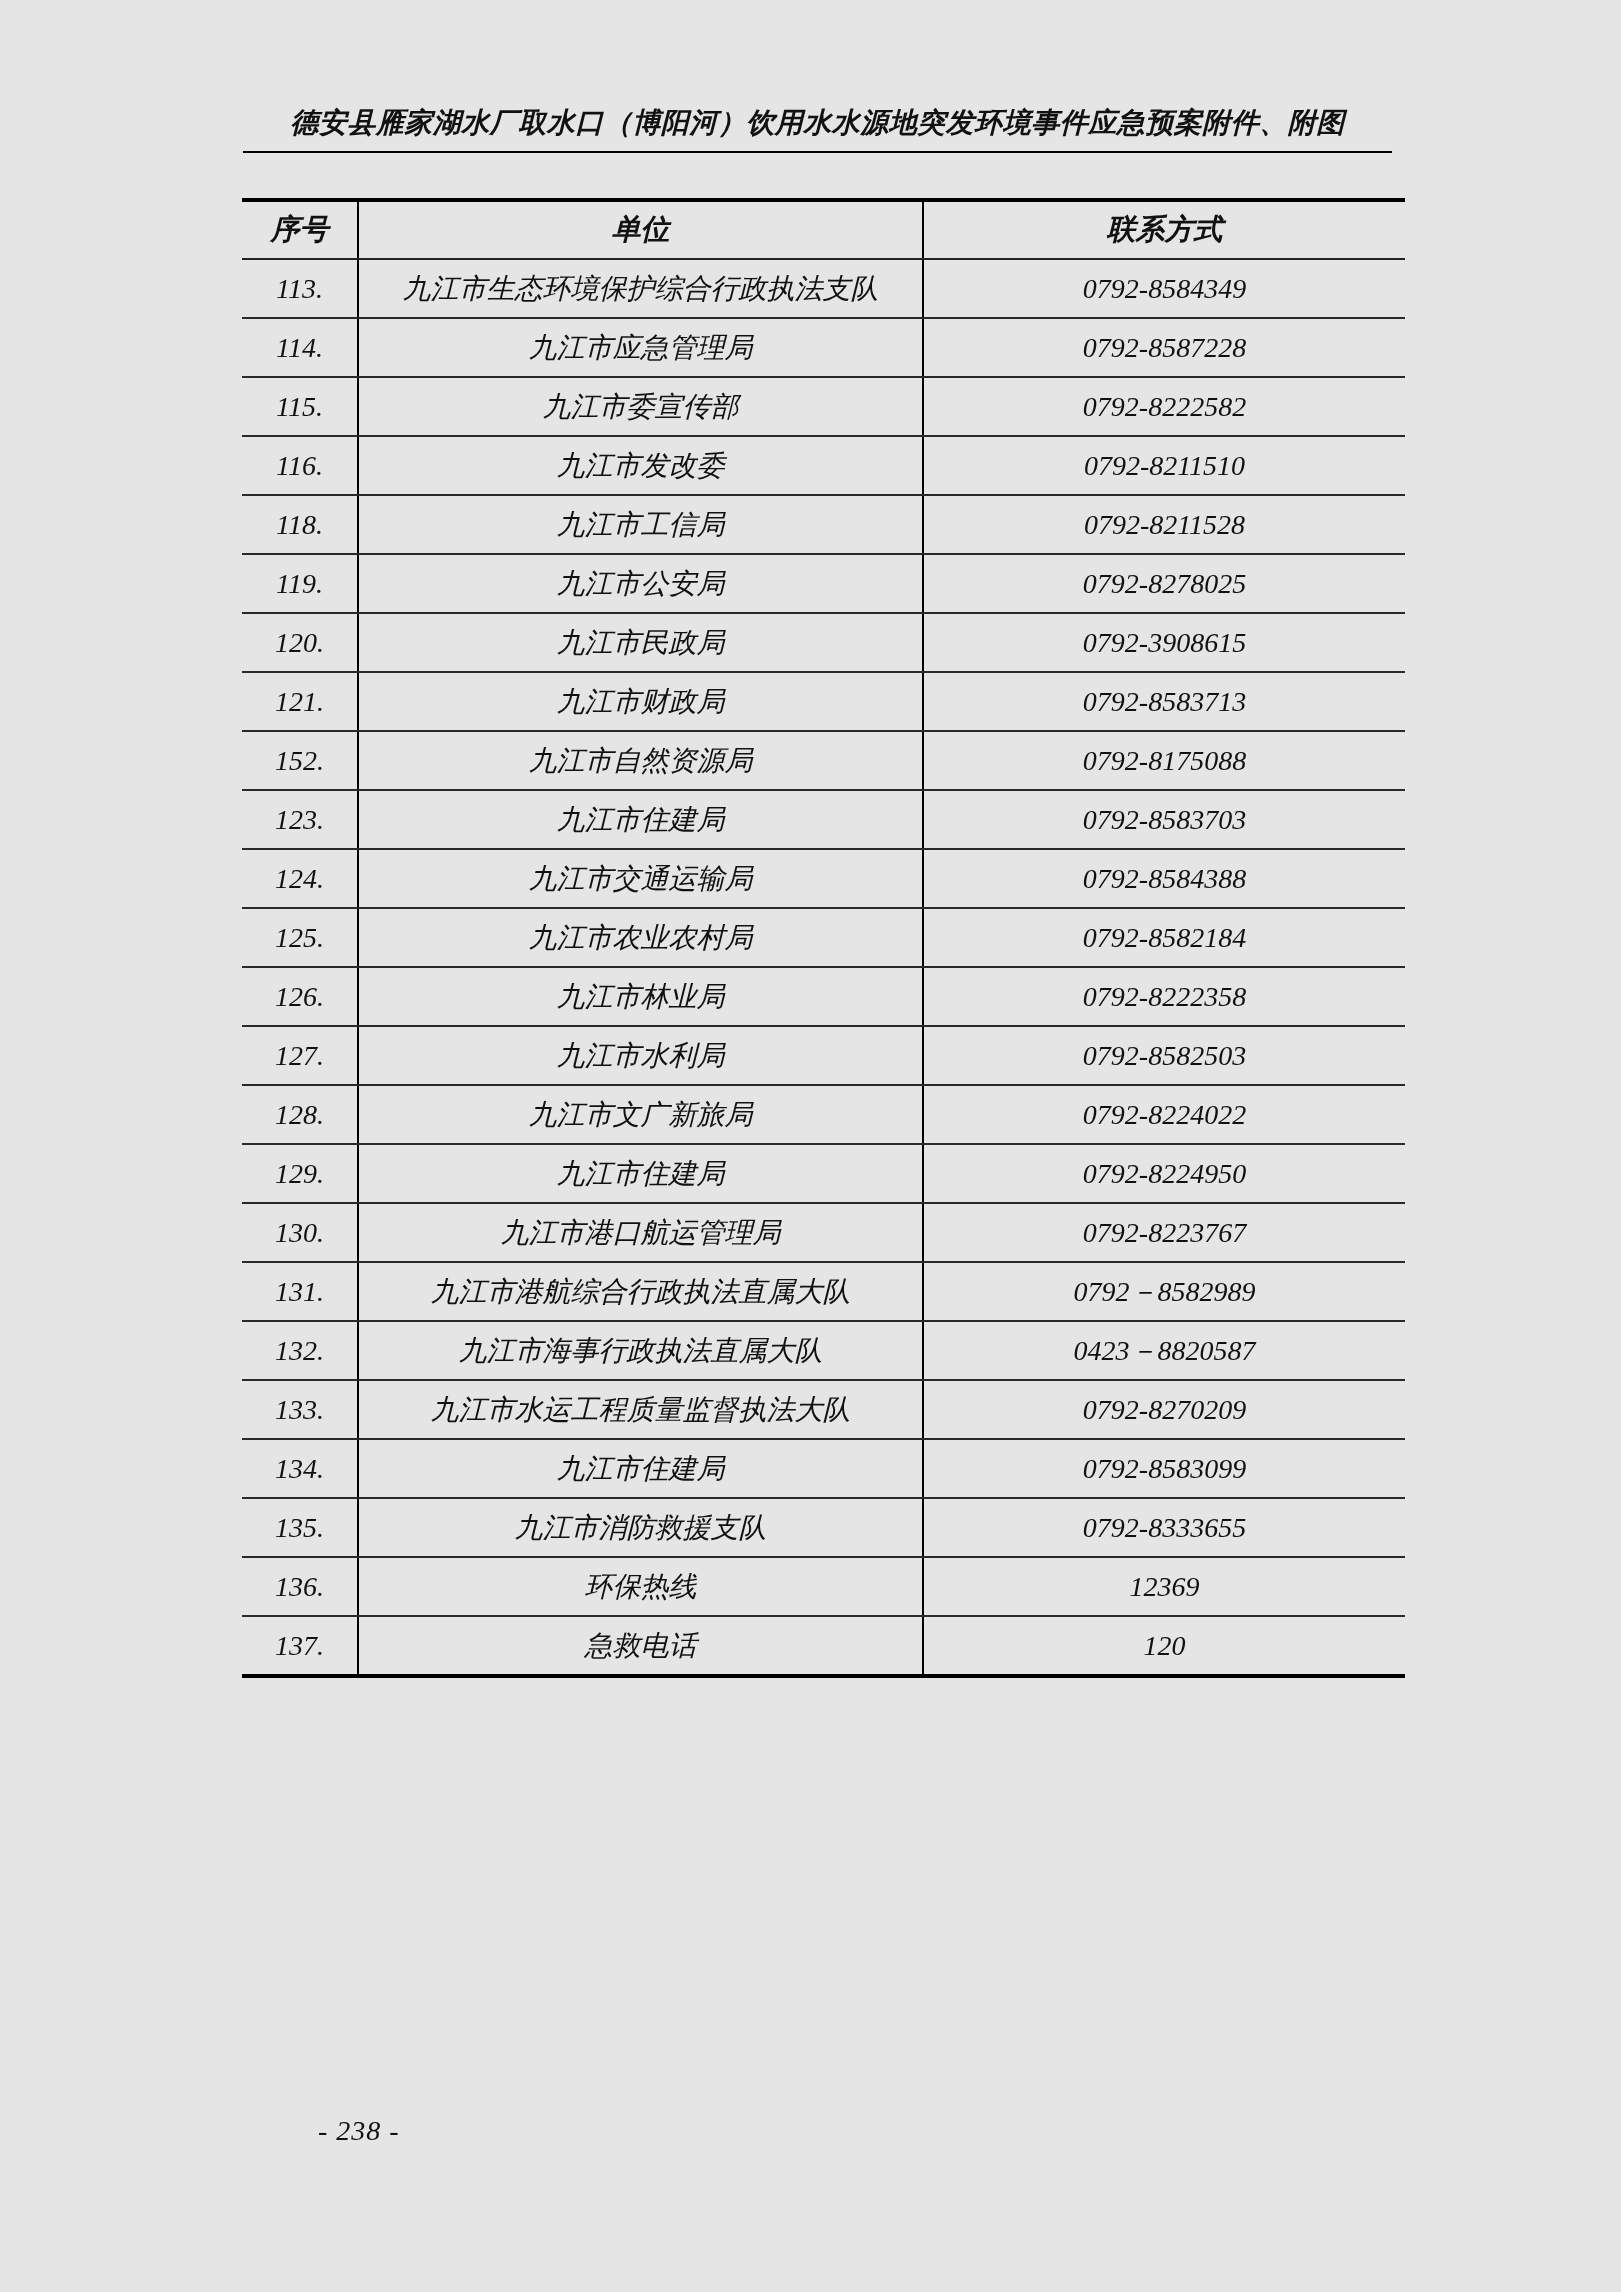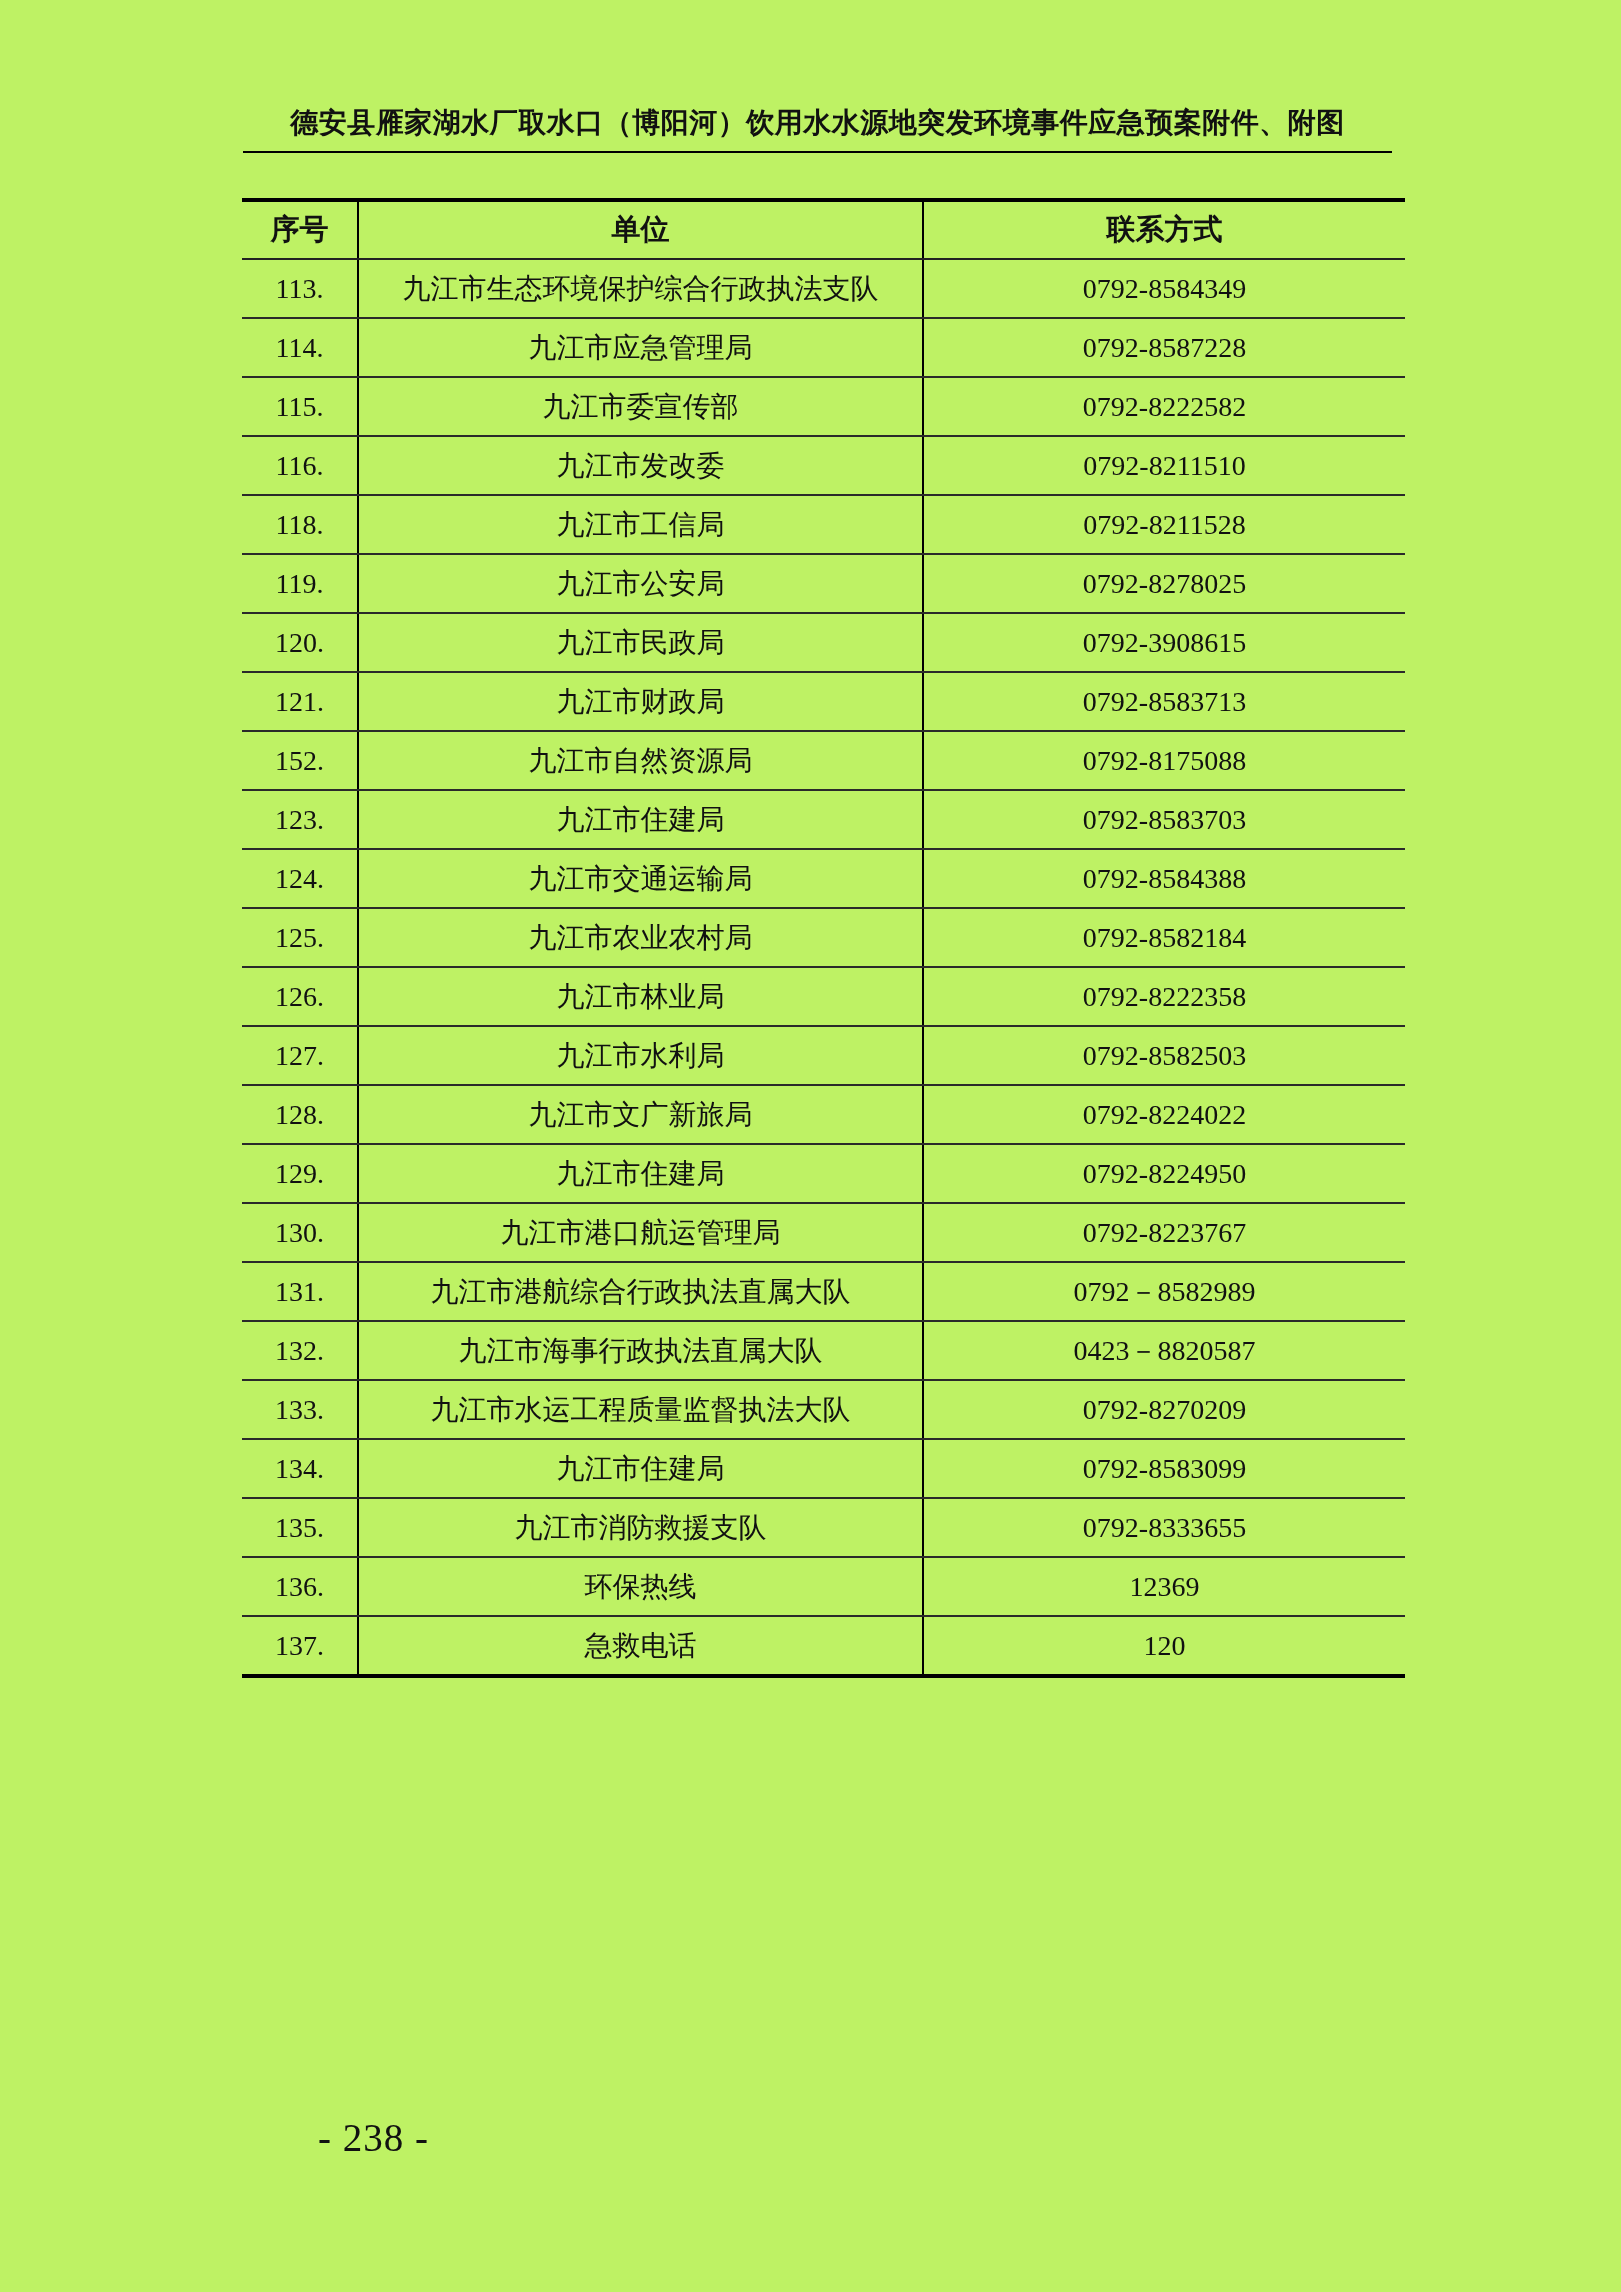--- a/index.html
+++ b/index.html
@@ -10,21 +10,22 @@
   body {
     width: 1621px;
     height: 2293px;
     position: relative;
     font-family: "Liberation Serif", "DejaVu Serif", serif;
     color: #111;
   }
   .page {
     position: absolute;
     inset: 0;
-    background: #bef264;
+    background: #e5e5e5;
+    font-style: italic;
   }
   
   .doc-header {
     position: absolute;
     top: 104px;
     left: 243px;
     width: 1149px;
     text-align: center;
     font-size: 28px;
     font-weight: bold;
@@ -74,21 +75,21 @@
   }
   table.contact-table tbody tr:last-child td {
     border-bottom: none;
     margin-top: 32px;
   }
   
   .page-number {
     position: absolute;
     top: 2115px;
     left: 318px;
-    font-size: 39px;
+    font-size: 28px;
     letter-spacing: 1px;
     white-space: nowrap;
   }
 </style>
 </head>
 <body>
 
 <div class="page">
 
   <div class="doc-header">德安县雁家湖水厂取水口（博阳河）饮用水水源地突发环境事件应急预案附件、附图</div>

